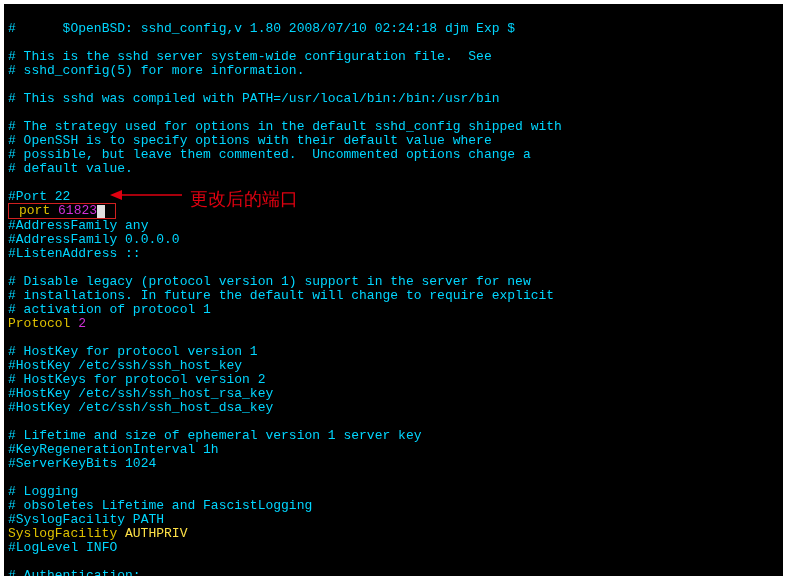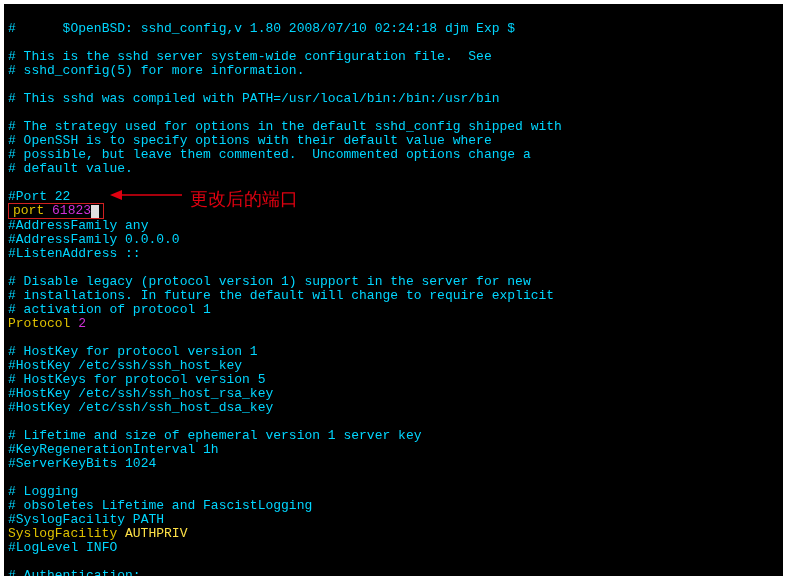--- a/index.html
+++ b/index.html
@@ -23,21 +23,21 @@
       line-height: 14px;
       white-space: pre;
     }
     .cyan { color: #00d6ff; }
     .yellow { color: #dec000; }
     .magenta { color: #d030d8; }
     .white { color: #fde047; }
     .hl-border {
       border: 1px solid #d02020;
       display: inline-block;
-      padding: 0 4px;
+      padding: 0 10px;
       margin-top:-1px;
     }
     .cursor {
       background: #e0e0e0;
       display: inline-block;
       width: 8px;
       height: 13px;
       vertical-align: text-bottom;
     }
     .annotation {
@@ -82,21 +82,21 @@
 <span class="cyan">#</span><span class="cyan">AddressFamily 0.0.0.0</span>
 <span class="cyan">#</span><span class="cyan">ListenAddress ::</span>
 <span></span>
 <span class="cyan">#</span><span class="cyan"> Disable legacy (protocol version 1) support in the server for new</span>
 <span class="cyan">#</span><span class="cyan"> installations. In future the default will change to require explicit</span>
 <span class="cyan">#</span><span class="cyan"> activation of protocol 1</span>
 <span class="yellow">Protocol</span> <span class="magenta">2</span>
 <span></span>
 <span class="cyan">#</span><span class="cyan"> HostKey for protocol version 1</span>
 <span class="cyan">#</span><span class="cyan">HostKey /etc/ssh/ssh_host_key</span>
-<span class="cyan">#</span><span class="cyan"> HostKeys for protocol version 5</span>
+<span class="cyan">#</span><span class="cyan"> HostKeys for protocol version 2</span>
 <span class="cyan">#</span><span class="cyan">HostKey /etc/ssh/ssh_host_rsa_key</span>
 <span class="cyan">#</span><span class="cyan">HostKey /etc/ssh/ssh_host_dsa_key</span>
 <span></span>
 <span class="cyan">#</span><span class="cyan"> Lifetime and size of ephemeral version 1 server key</span>
 <span class="cyan">#</span><span class="cyan">KeyRegenerationInterval 1h</span>
 <span class="cyan">#</span><span class="cyan">ServerKeyBits 1024</span>
 <span></span>
 <span class="cyan">#</span><span class="cyan"> Logging</span>
 <span class="cyan">#</span><span class="cyan"> obsoletes Lifetime and FascistLogging</span>
 <span class="cyan">#</span><span class="cyan">SyslogFacility PATH</span>

